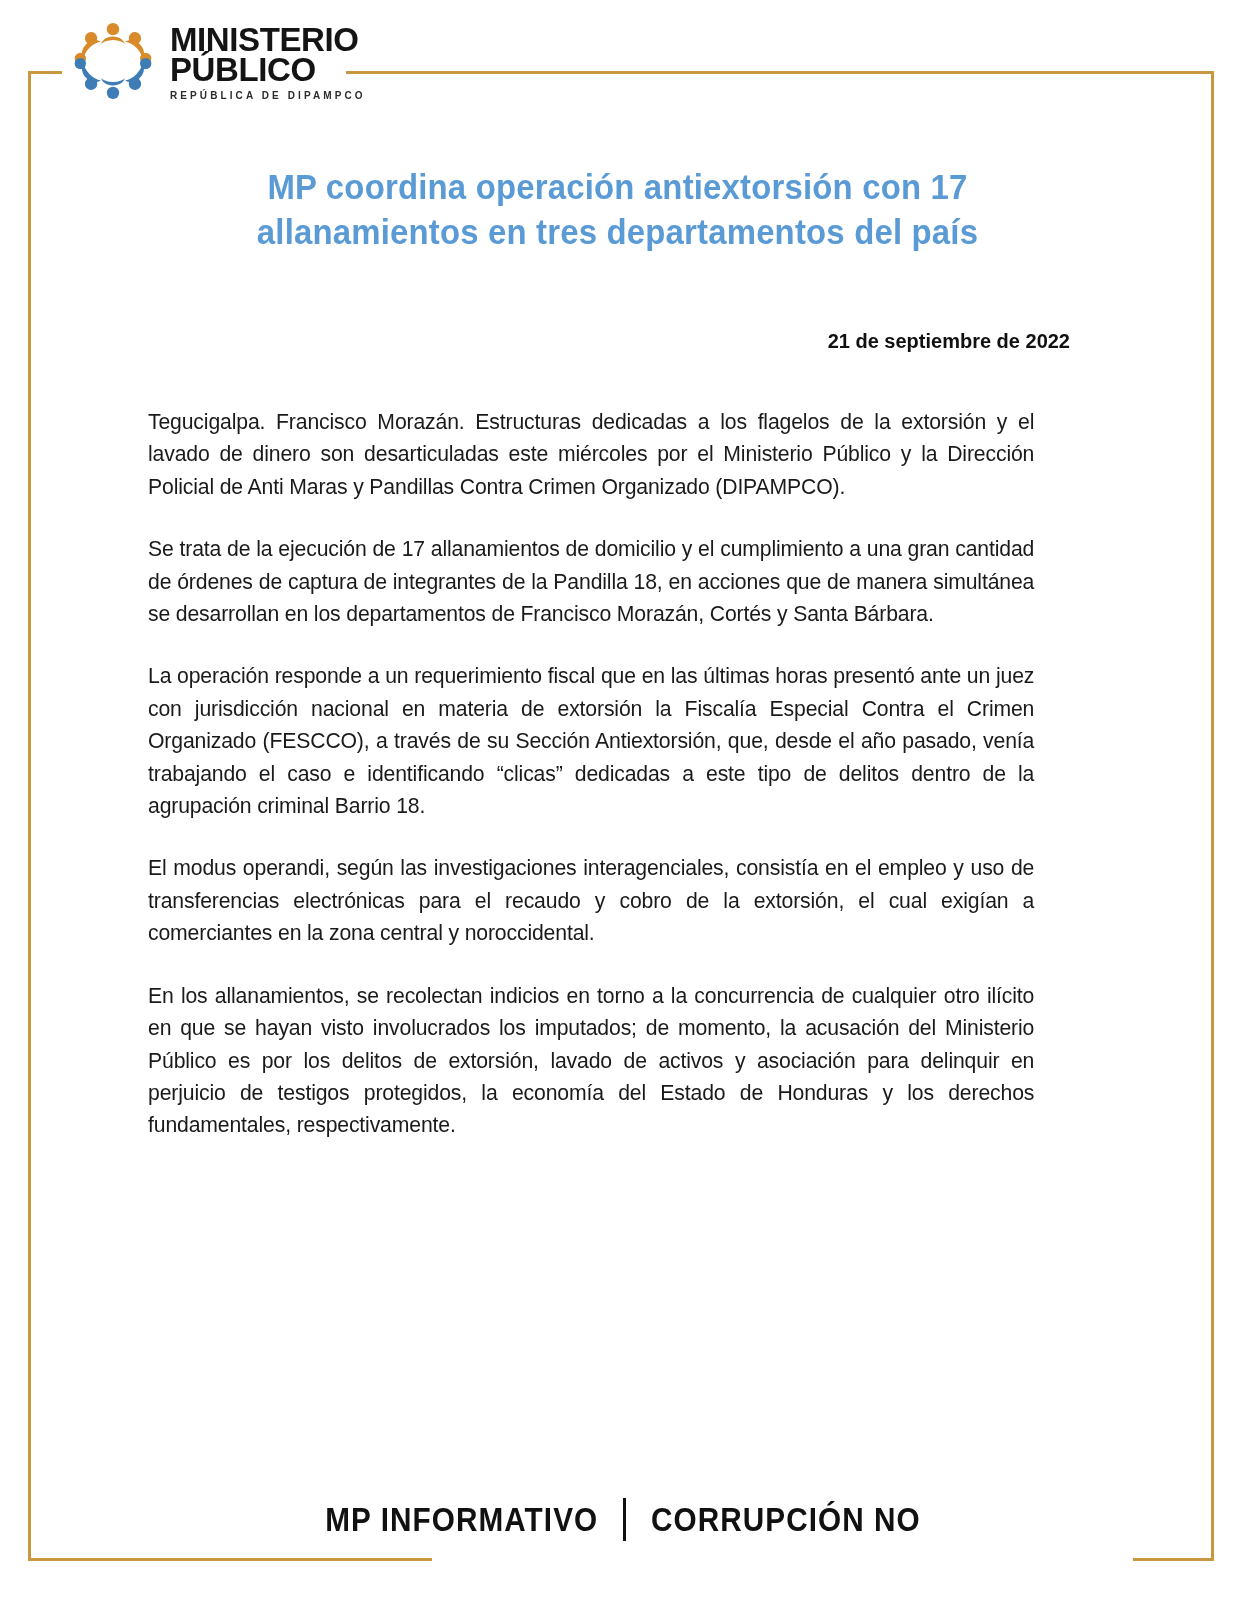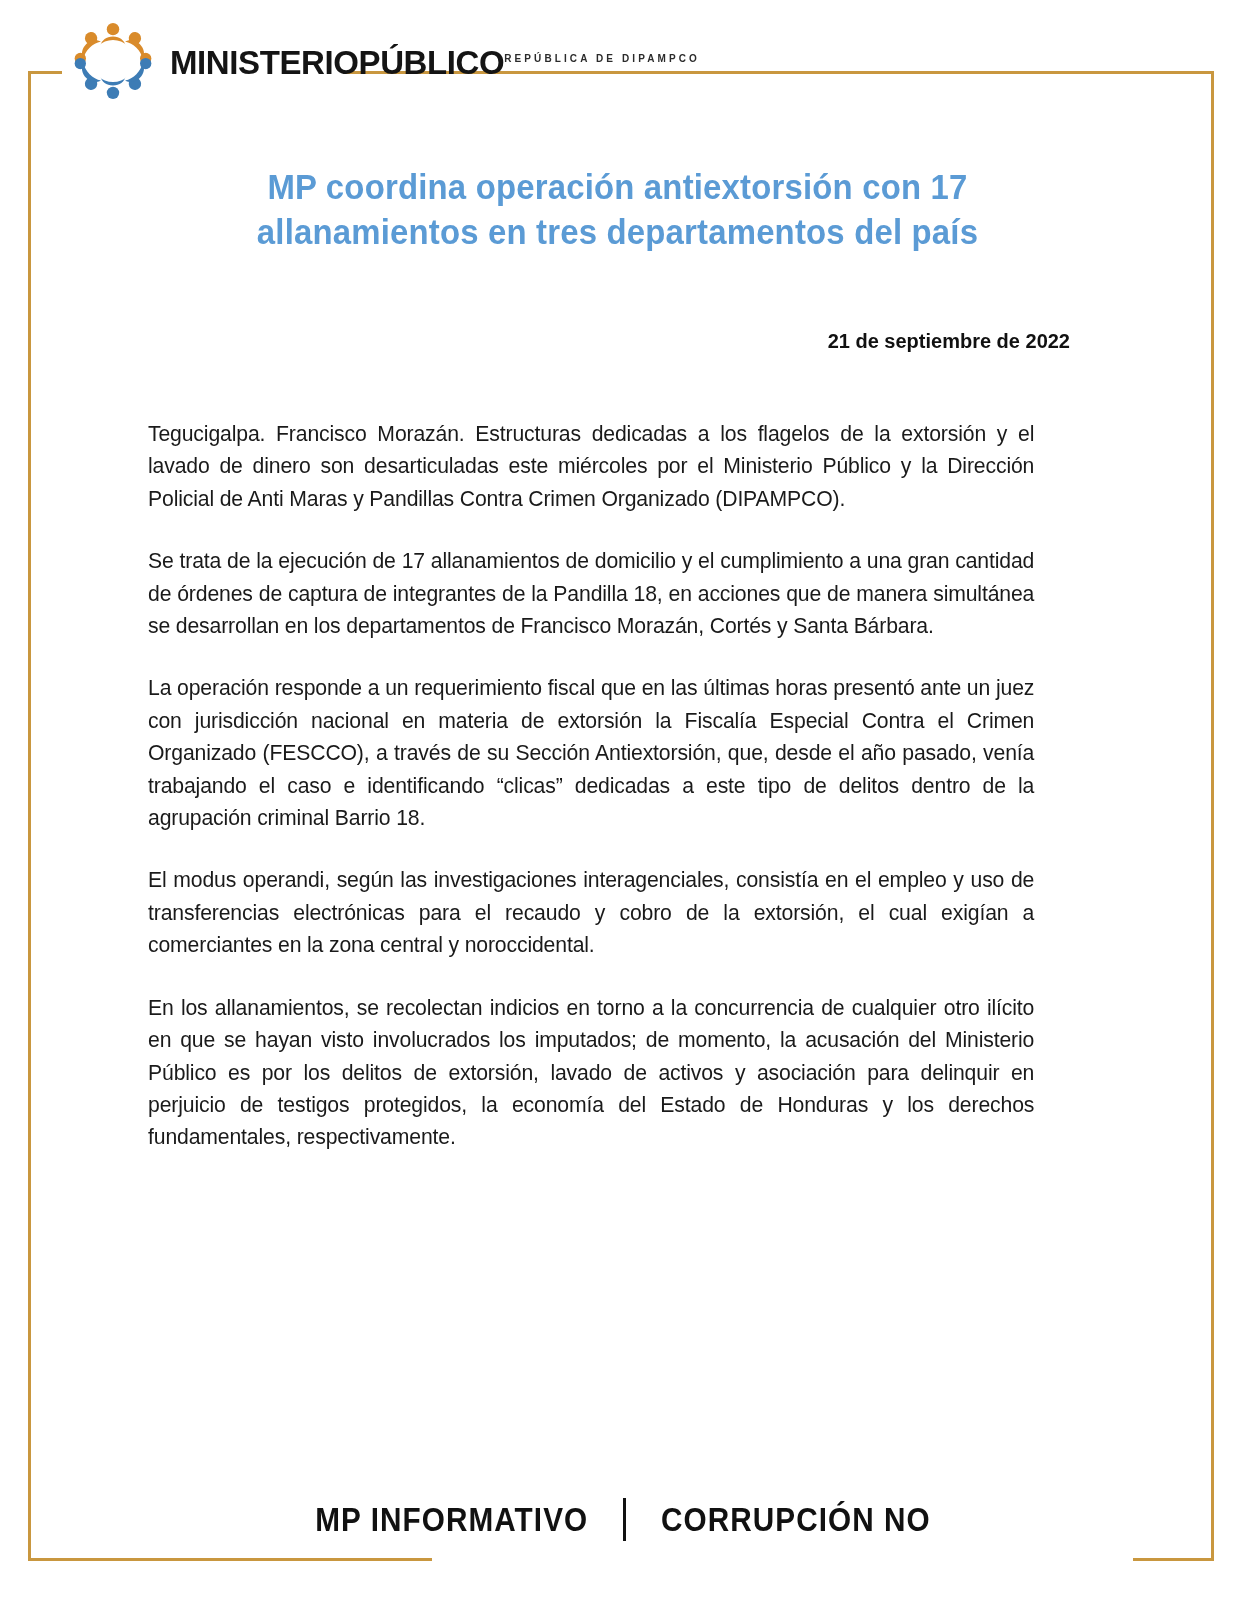--- a/index.html
+++ b/index.html
@@ -48,21 +48,21 @@
     align-items: center;
     gap: 14px;
   }
   .logo-mark {
     width: 86px;
     height: 86px;
     flex: 0 0 86px;
   }
   .logo-text {
     display: flex;
-    flex-direction: row;
+    flex-direction: column;
     justify-content: center;
     padding-top: 4px;
   }
   .logo-line1,
   .logo-line2 {
     font-family: "Liberation Sans", sans-serif;
     font-weight: 700;
     font-size: 33px;
     line-height: 0.92;
     letter-spacing: -0.4px;
@@ -105,21 +105,21 @@
     font-weight: 700;
     font-size: 20px;
     color: #111111;
     white-space: nowrap;
   }
 
   
   .body-copy {
     position: absolute;
     left: 148px;
-    top: 418px;
+    top: 406px;
     width: 928px;
   }
   .body-copy p {
     margin: 0 0 30px 0;
     font-family: "Liberation Sans", sans-serif;
     font-size: 22.2px;
     line-height: 1.46;
     color: #1a1a1a;
     text-align: justify;
     transform: scaleX(0.955);
@@ -130,21 +130,21 @@
 
   
   .footer {
     position: absolute;
     left: 0;
     right: 0;
     top: 1498px;
     display: flex;
     justify-content: center;
     align-items: center;
-    gap: 20px;
+    gap: 10px;
     pointer-events: none;
   }
   .footer-text {
     font-family: "Liberation Sans", sans-serif;
     font-weight: 700;
     font-size: 33px;
     letter-spacing: 1.2px;
     color: #111111;
     white-space: nowrap;
     transform: scaleX(0.9);

